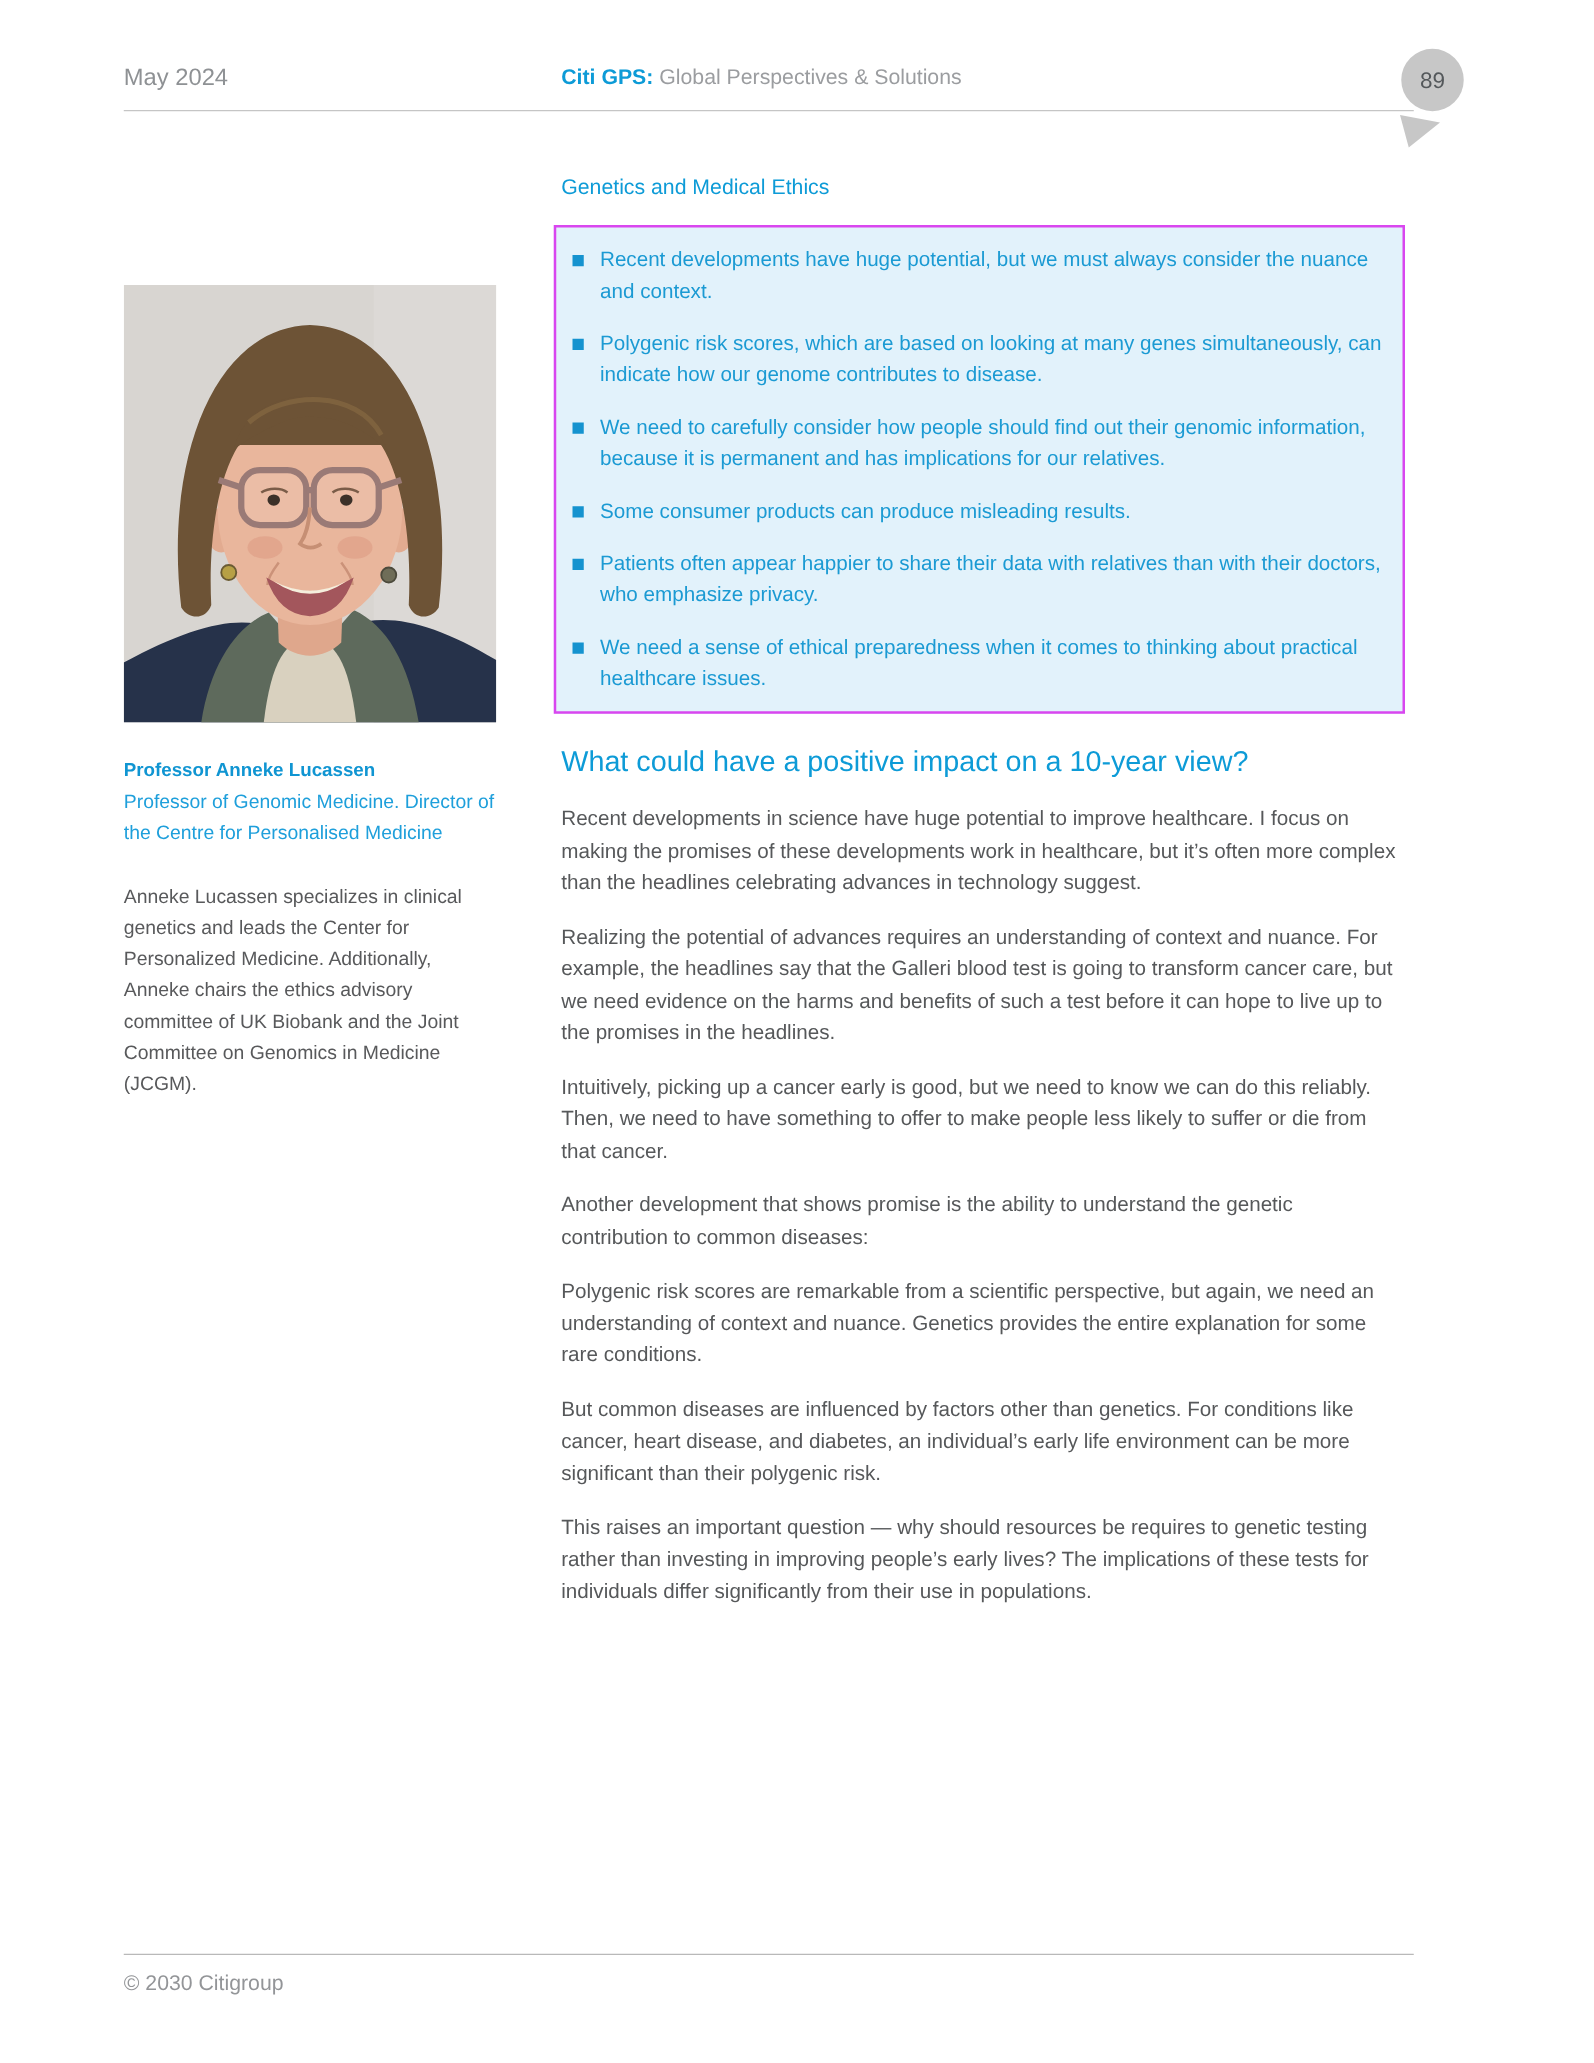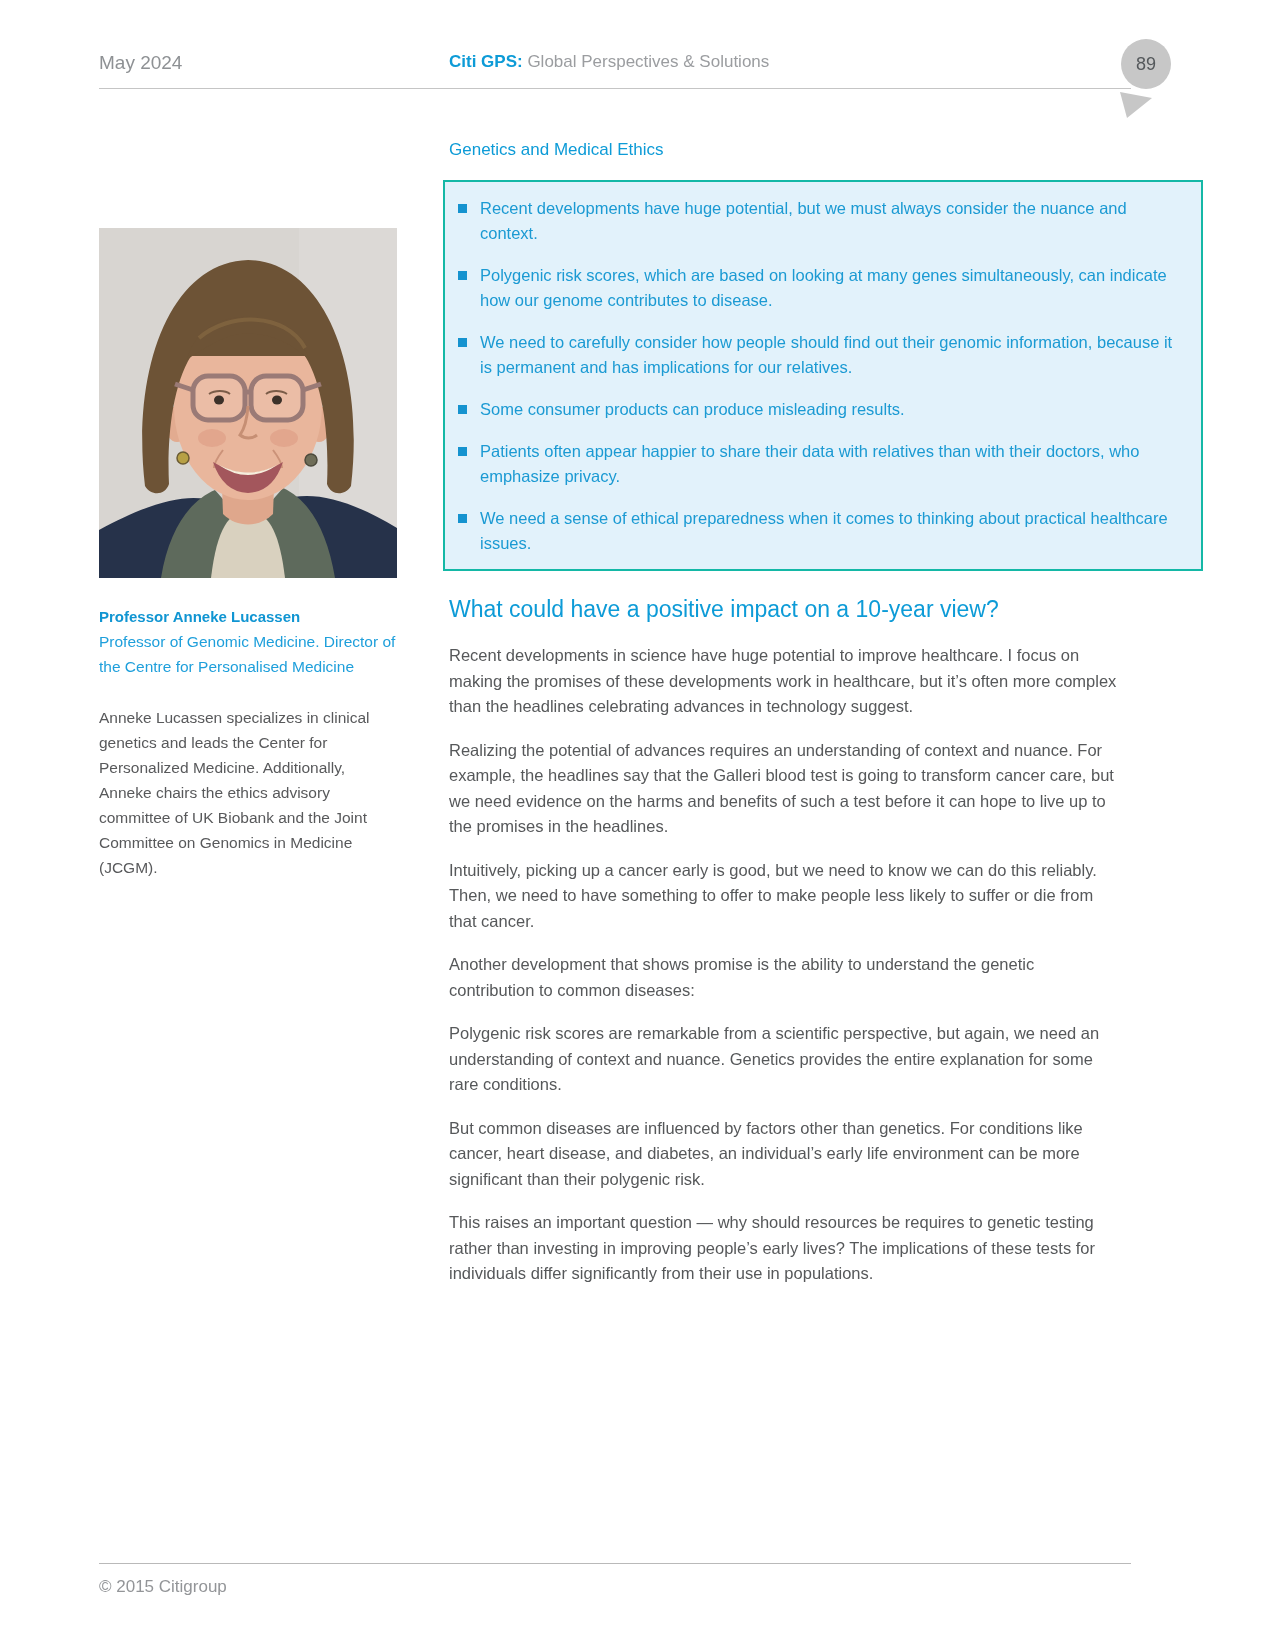--- a/index.html
+++ b/index.html
@@ -23,21 +23,21 @@
   .main-col { width:681px; margin-left:44px; }
   
   .photo { width:298px; height:350px; display:block; }
   .profile-name { margin-top:26px; font-size:15px; font-weight:bold; color:#1095d2; line-height:25px; }
   .profile-role { font-size:15.5px; color:#1e9fdb; line-height:25px; }
   .profile-bio { margin-top:26px; font-size:15.5px; color:#58595b; line-height:25px; }
   
   .doc-title { margin:6px 0 11px 6px; font-size:34px; font-weight:bold; color:#0d9bd7; letter-spacing:0.2px; }
   .doc-subtitle { margin:0 0 20px 6px; font-size:17px; color:#0d9bd7; }
   .takeaway-box {
-    width:760px; background:#e2f2fb; border:2px solid #14b8a6;
+    width:681px; background:#e2f2fb; border:2px solid #d946ef;
     padding:14px 16px 13px 13px;
   }
   .takeaway-list { list-style:none; display:flex; flex-direction:column; gap:17px; }
   .takeaway-item { display:flex; }
   .bullet-square { flex:0 0 9px; width:9px; height:9px; background:#1593cf; margin:8px 13px 0 0; }
   .takeaway-text { font-size:16.5px; color:#1b9ad3; line-height:25px; }
   .section-heading { margin:25px 0 20px 6px; font-size:23px; font-weight:normal; color:#0d9bd7; }
   .body-para { margin:0 0 18px 6px; font-size:16.5px; color:#56585a; line-height:25.5px; }
   
   .footer-rule { position:absolute; top:1563px; left:99px; width:1032px; height:1px; background:#b9b9b9; }
@@ -151,15 +151,15 @@
       <p class="body-para">Realizing the potential of advances requires an understanding of context and nuance. For example, the headlines say that the Galleri blood test is going to transform cancer care, but we need evidence on the harms and benefits of such a test before it can hope to live up to the promises in the headlines.</p>
       <p class="body-para">Intuitively, picking up a cancer early is good, but we need to know we can do this reliably. Then, we need to have something to offer to make people less likely to suffer or die from that cancer.</p>
       <p class="body-para">Another development that shows promise is the ability to understand the genetic contribution to common diseases:</p>
       <p class="body-para">Polygenic risk scores are remarkable from a scientific perspective, but again, we need an understanding of context and nuance. Genetics provides the entire explanation for some rare conditions.</p>
       <p class="body-para">But common diseases are influenced by factors other than genetics. For conditions like cancer, heart disease, and diabetes, an individual’s early life environment can be more significant than their polygenic risk.</p>
       <p class="body-para">This raises an important question — why should resources be requires to genetic testing rather than investing in improving people’s early lives? The implications of these tests for individuals differ significantly from their use in populations.</p>
     </div>
   </div>
 
   <div class="footer-rule"></div>
-  <div class="footer-text">© 2015 Citigroup</div>
+  <div class="footer-text">© 2030 Citigroup</div>
 
 </div>
 
 </body></html>

